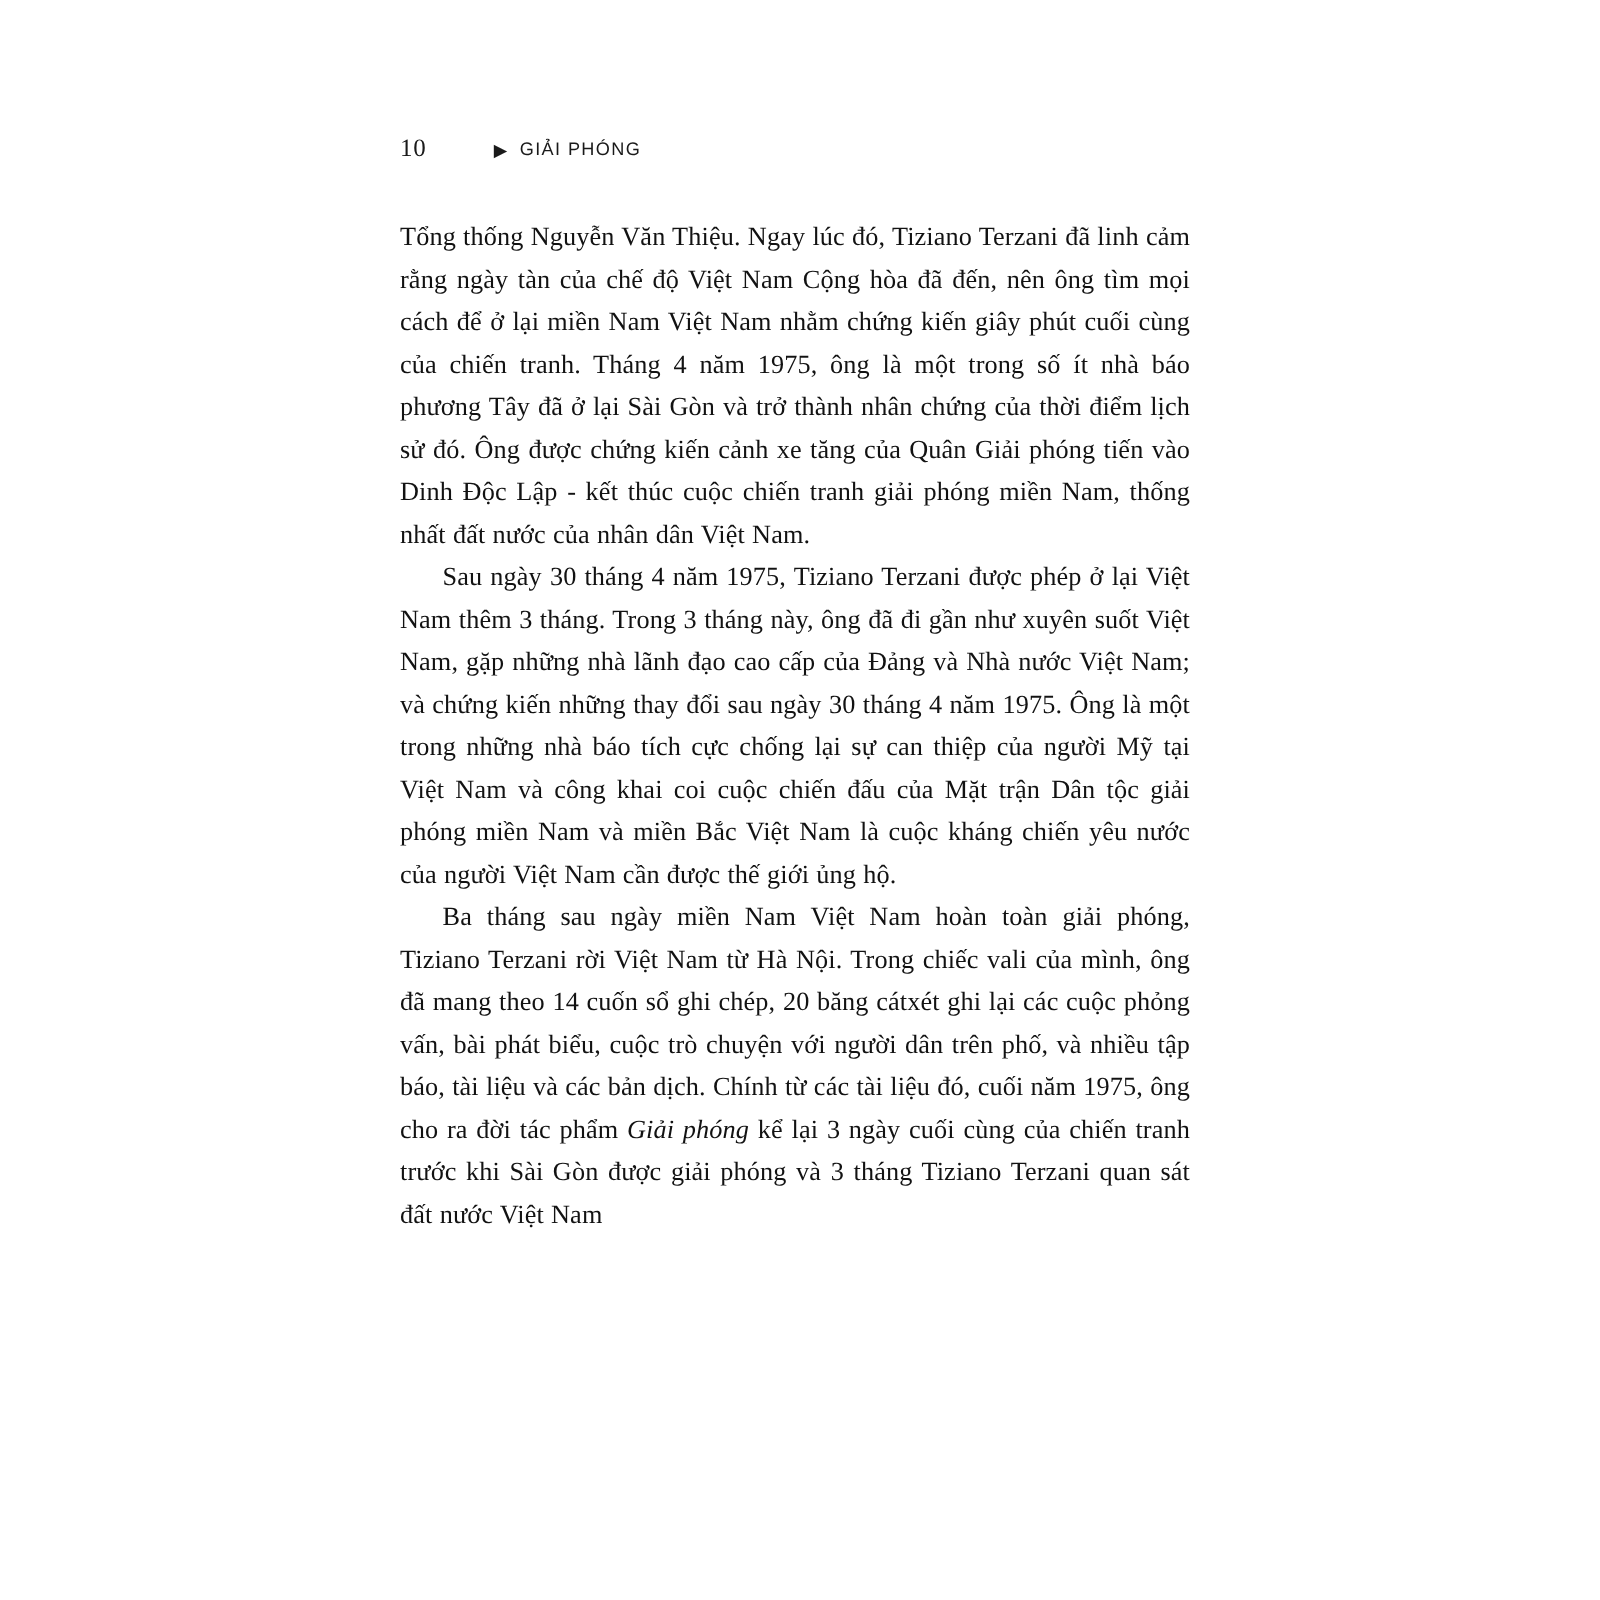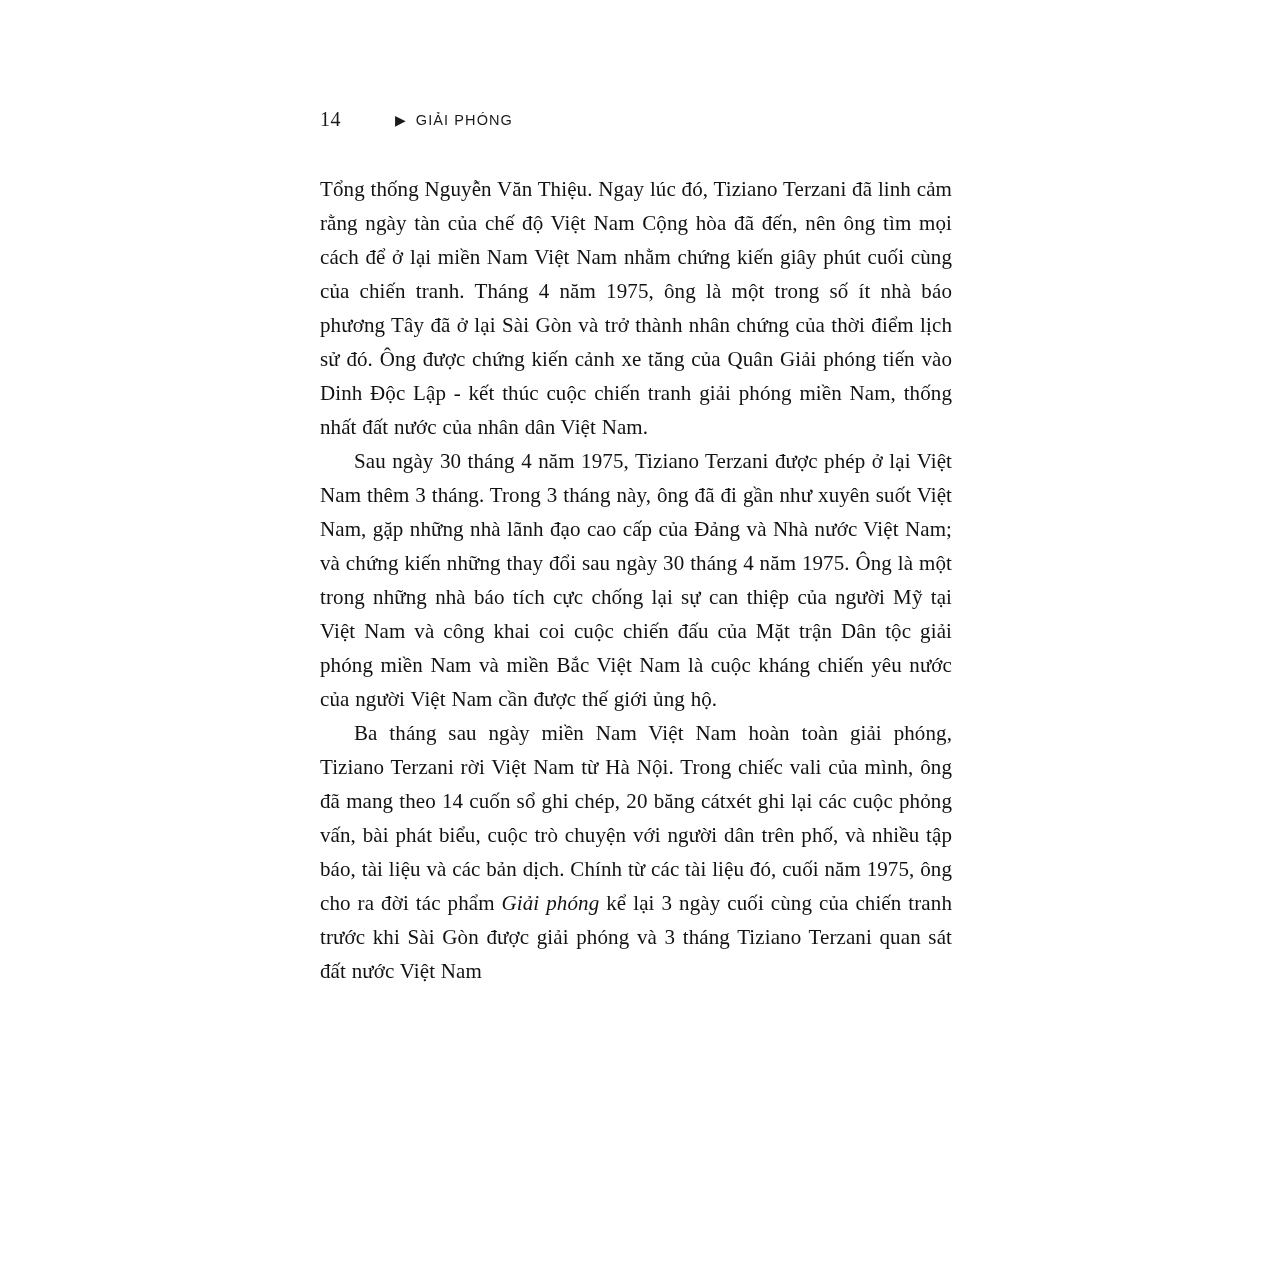--- a/index.html
+++ b/index.html
@@ -70,21 +70,21 @@
   .italic {
     font-style: italic;
   }
 </style>
 </head>
 <body>
 
 <div class="page">
 
   <div class="page-header">
-    <span class="folio">14</span>
+    <span class="folio">10</span>
     <span class="header-marker">▶</span>
     <span class="header-title">GIẢI PHÓNG</span>
   </div>
 
   <div class="text-block">
     <p>Tổng thống Nguyễn Văn Thiệu. Ngay lúc đó, Tiziano Terzani đã linh cảm rằng ngày tàn của chế độ Việt Nam Cộng hòa đã đến, nên ông tìm mọi cách để ở lại miền Nam Việt Nam nhằm chứng kiến giây phút cuối cùng của chiến tranh. Tháng 4 năm 1975, ông là một trong số ít nhà báo phương Tây đã ở lại Sài Gòn và trở thành nhân chứng của thời điểm lịch sử đó. Ông được chứng kiến cảnh xe tăng của Quân Giải phóng tiến vào Dinh Độc Lập - kết thúc cuộc chiến tranh giải phóng miền Nam, thống nhất đất nước của nhân dân Việt Nam.</p>
     <p class="indent">Sau ngày 30 tháng 4 năm 1975, Tiziano Terzani được phép ở lại Việt Nam thêm 3 tháng. Trong 3 tháng này, ông đã đi gần như xuyên suốt Việt Nam, gặp những nhà lãnh đạo cao cấp của Đảng và Nhà nước Việt Nam; và chứng kiến những thay đổi sau ngày 30 tháng 4 năm 1975. Ông là một trong những nhà báo tích cực chống lại sự can thiệp của người Mỹ tại Việt Nam và công khai coi cuộc chiến đấu của Mặt trận Dân tộc giải phóng miền Nam và miền Bắc Việt Nam là cuộc kháng chiến yêu nước của người Việt Nam cần được thế giới ủng hộ.</p>
     <p class="indent">
       <span>Ba tháng sau ngày miền Nam Việt Nam hoàn toàn giải phóng, Tiziano Terzani rời Việt Nam từ Hà Nội. Trong chiếc vali của mình, ông đã mang theo 14 cuốn sổ ghi chép, 20 băng cátxét ghi lại các cuộc phỏng vấn, bài phát biểu, cuộc trò chuyện với người dân trên phố, và nhiều tập báo, tài liệu và các bản dịch. Chính từ các tài liệu đó, cuối năm 1975, ông cho ra đời tác phẩm </span><span class="italic">Giải phóng</span><span> kể lại 3 ngày cuối cùng của chiến tranh trước khi Sài Gòn được giải phóng và 3 tháng Tiziano Terzani quan sát đất nước Việt Nam</span>
     </p>

